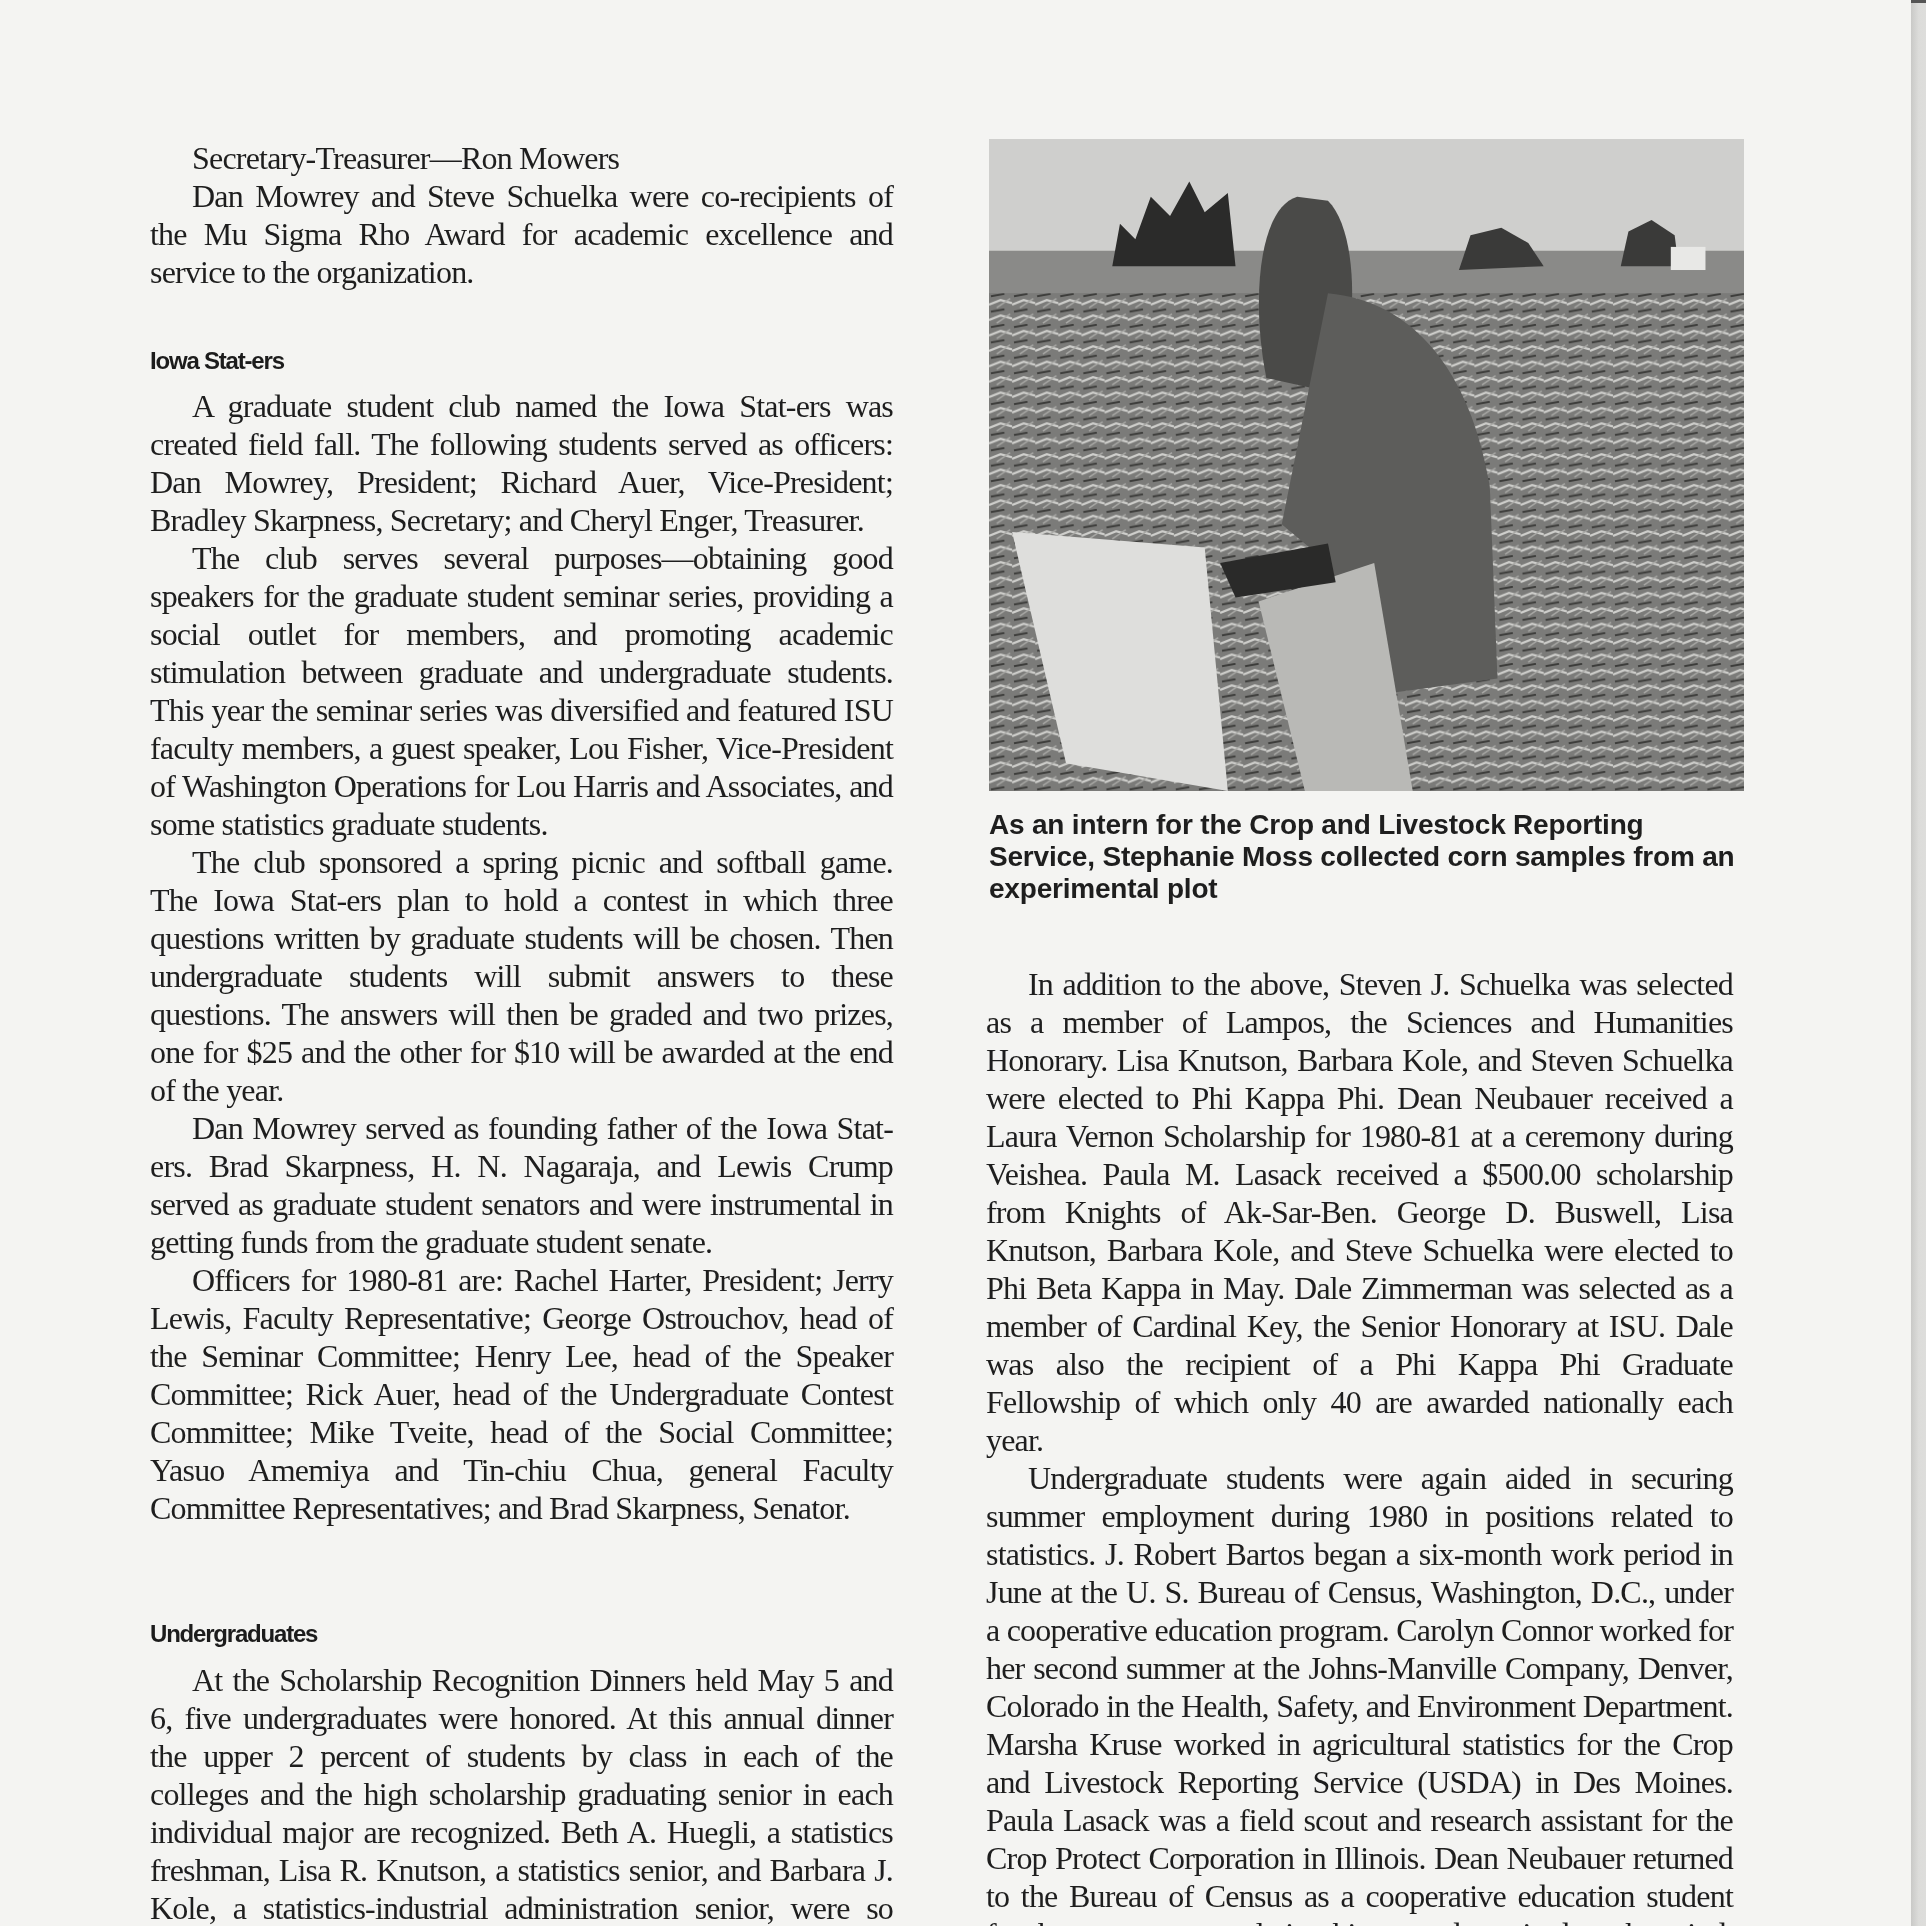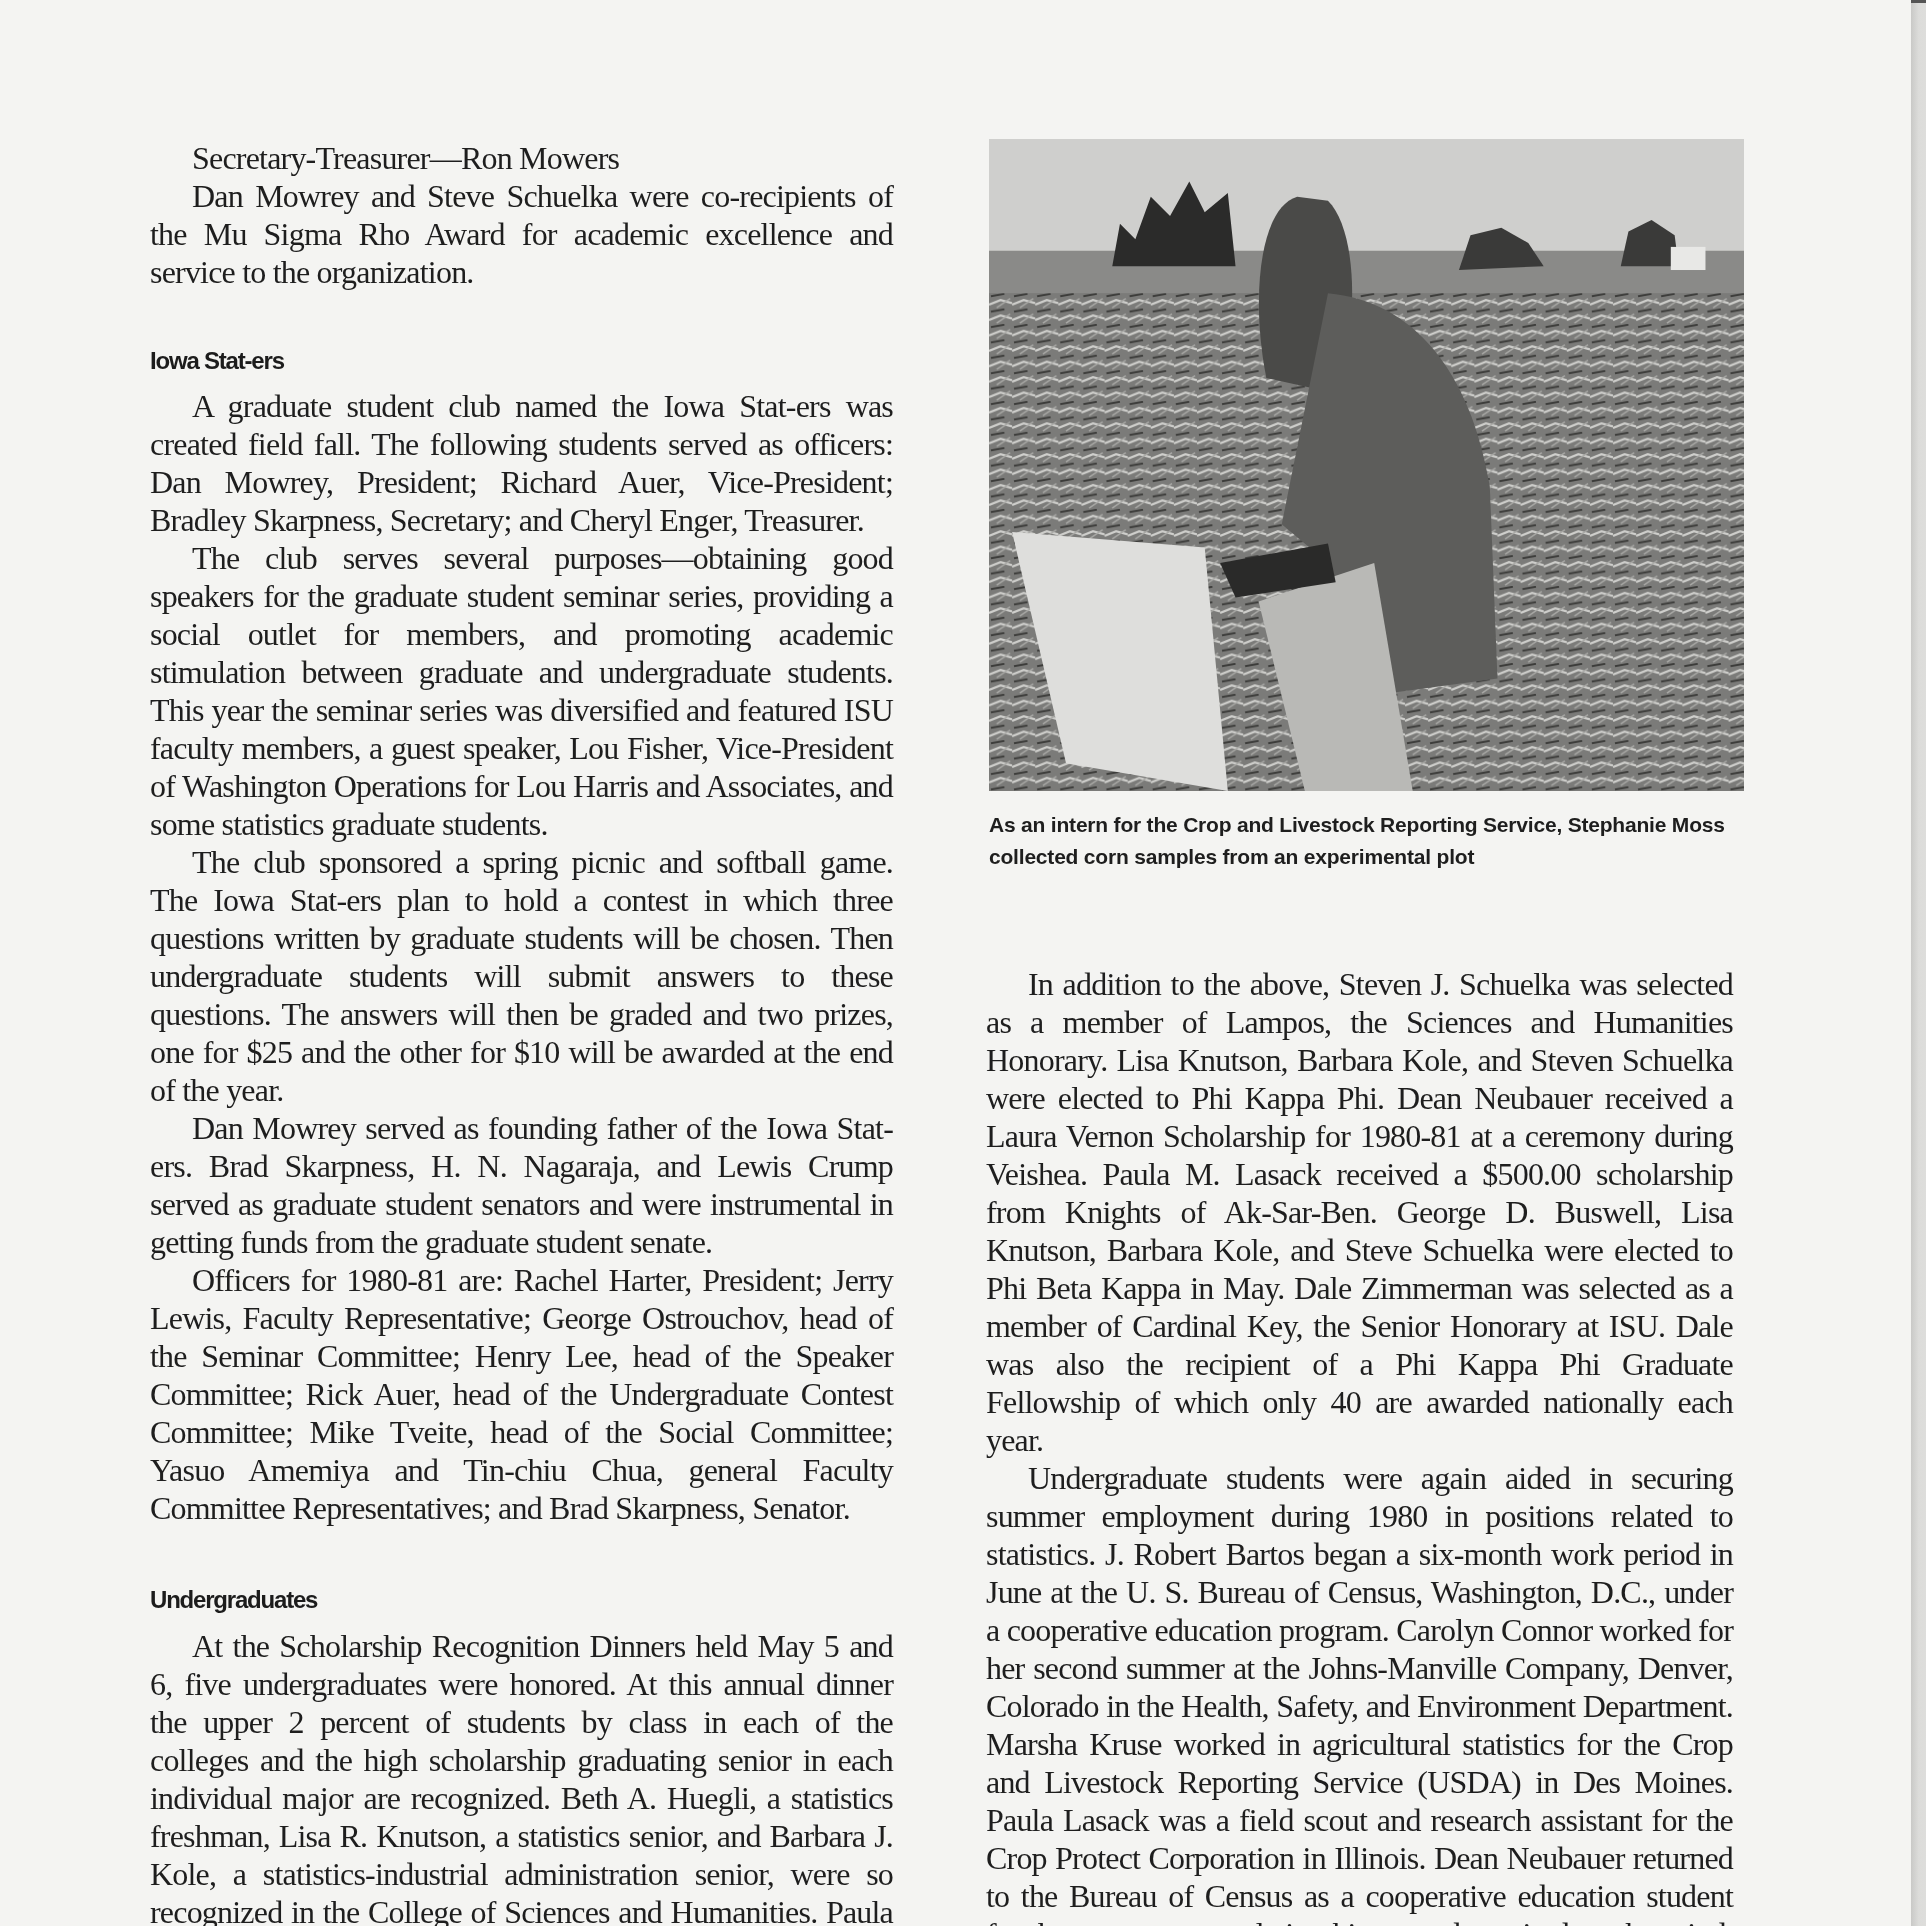--- a/index.html
+++ b/index.html
@@ -37,32 +37,32 @@
     font-family: "Liberation Sans", "DejaVu Sans", sans-serif;
     font-weight: bold;
     font-size: 24px;
     line-height: 42px;
     letter-spacing: -1.2px;
     color: #1c1c1c;
     margin: 0;
     text-align: left;
   }
   .h-iowa { margin-top: 49px; margin-bottom: 5.4px; }
-  .h-under { margin-top: 52px; margin-bottom: 5.4px; }
+  .h-under { margin-top: 86px; margin-bottom: 5.4px; }
   .photo {
     position: absolute; left: 989px; top: 139px; width: 755px; height: 652px;
     background: #8d8d8b;
     overflow: hidden;
   }
   .photo svg { display: block; width: 100%; height: 100%; }
   .caption {
     position: absolute; left: 989px; top: 809px; width: 755px;
     font-family: "Liberation Sans", "DejaVu Sans", sans-serif;
     font-weight: bold;
-    font-size: 21px; line-height: 32px;
+    font-size: 28px; line-height: 32px;
     color: #1e1e1e;
     letter-spacing: -0.2px;
   }
 </style>
 </head>
 <body>
 
 <div class="page">
 
   <div class="col col-left">

